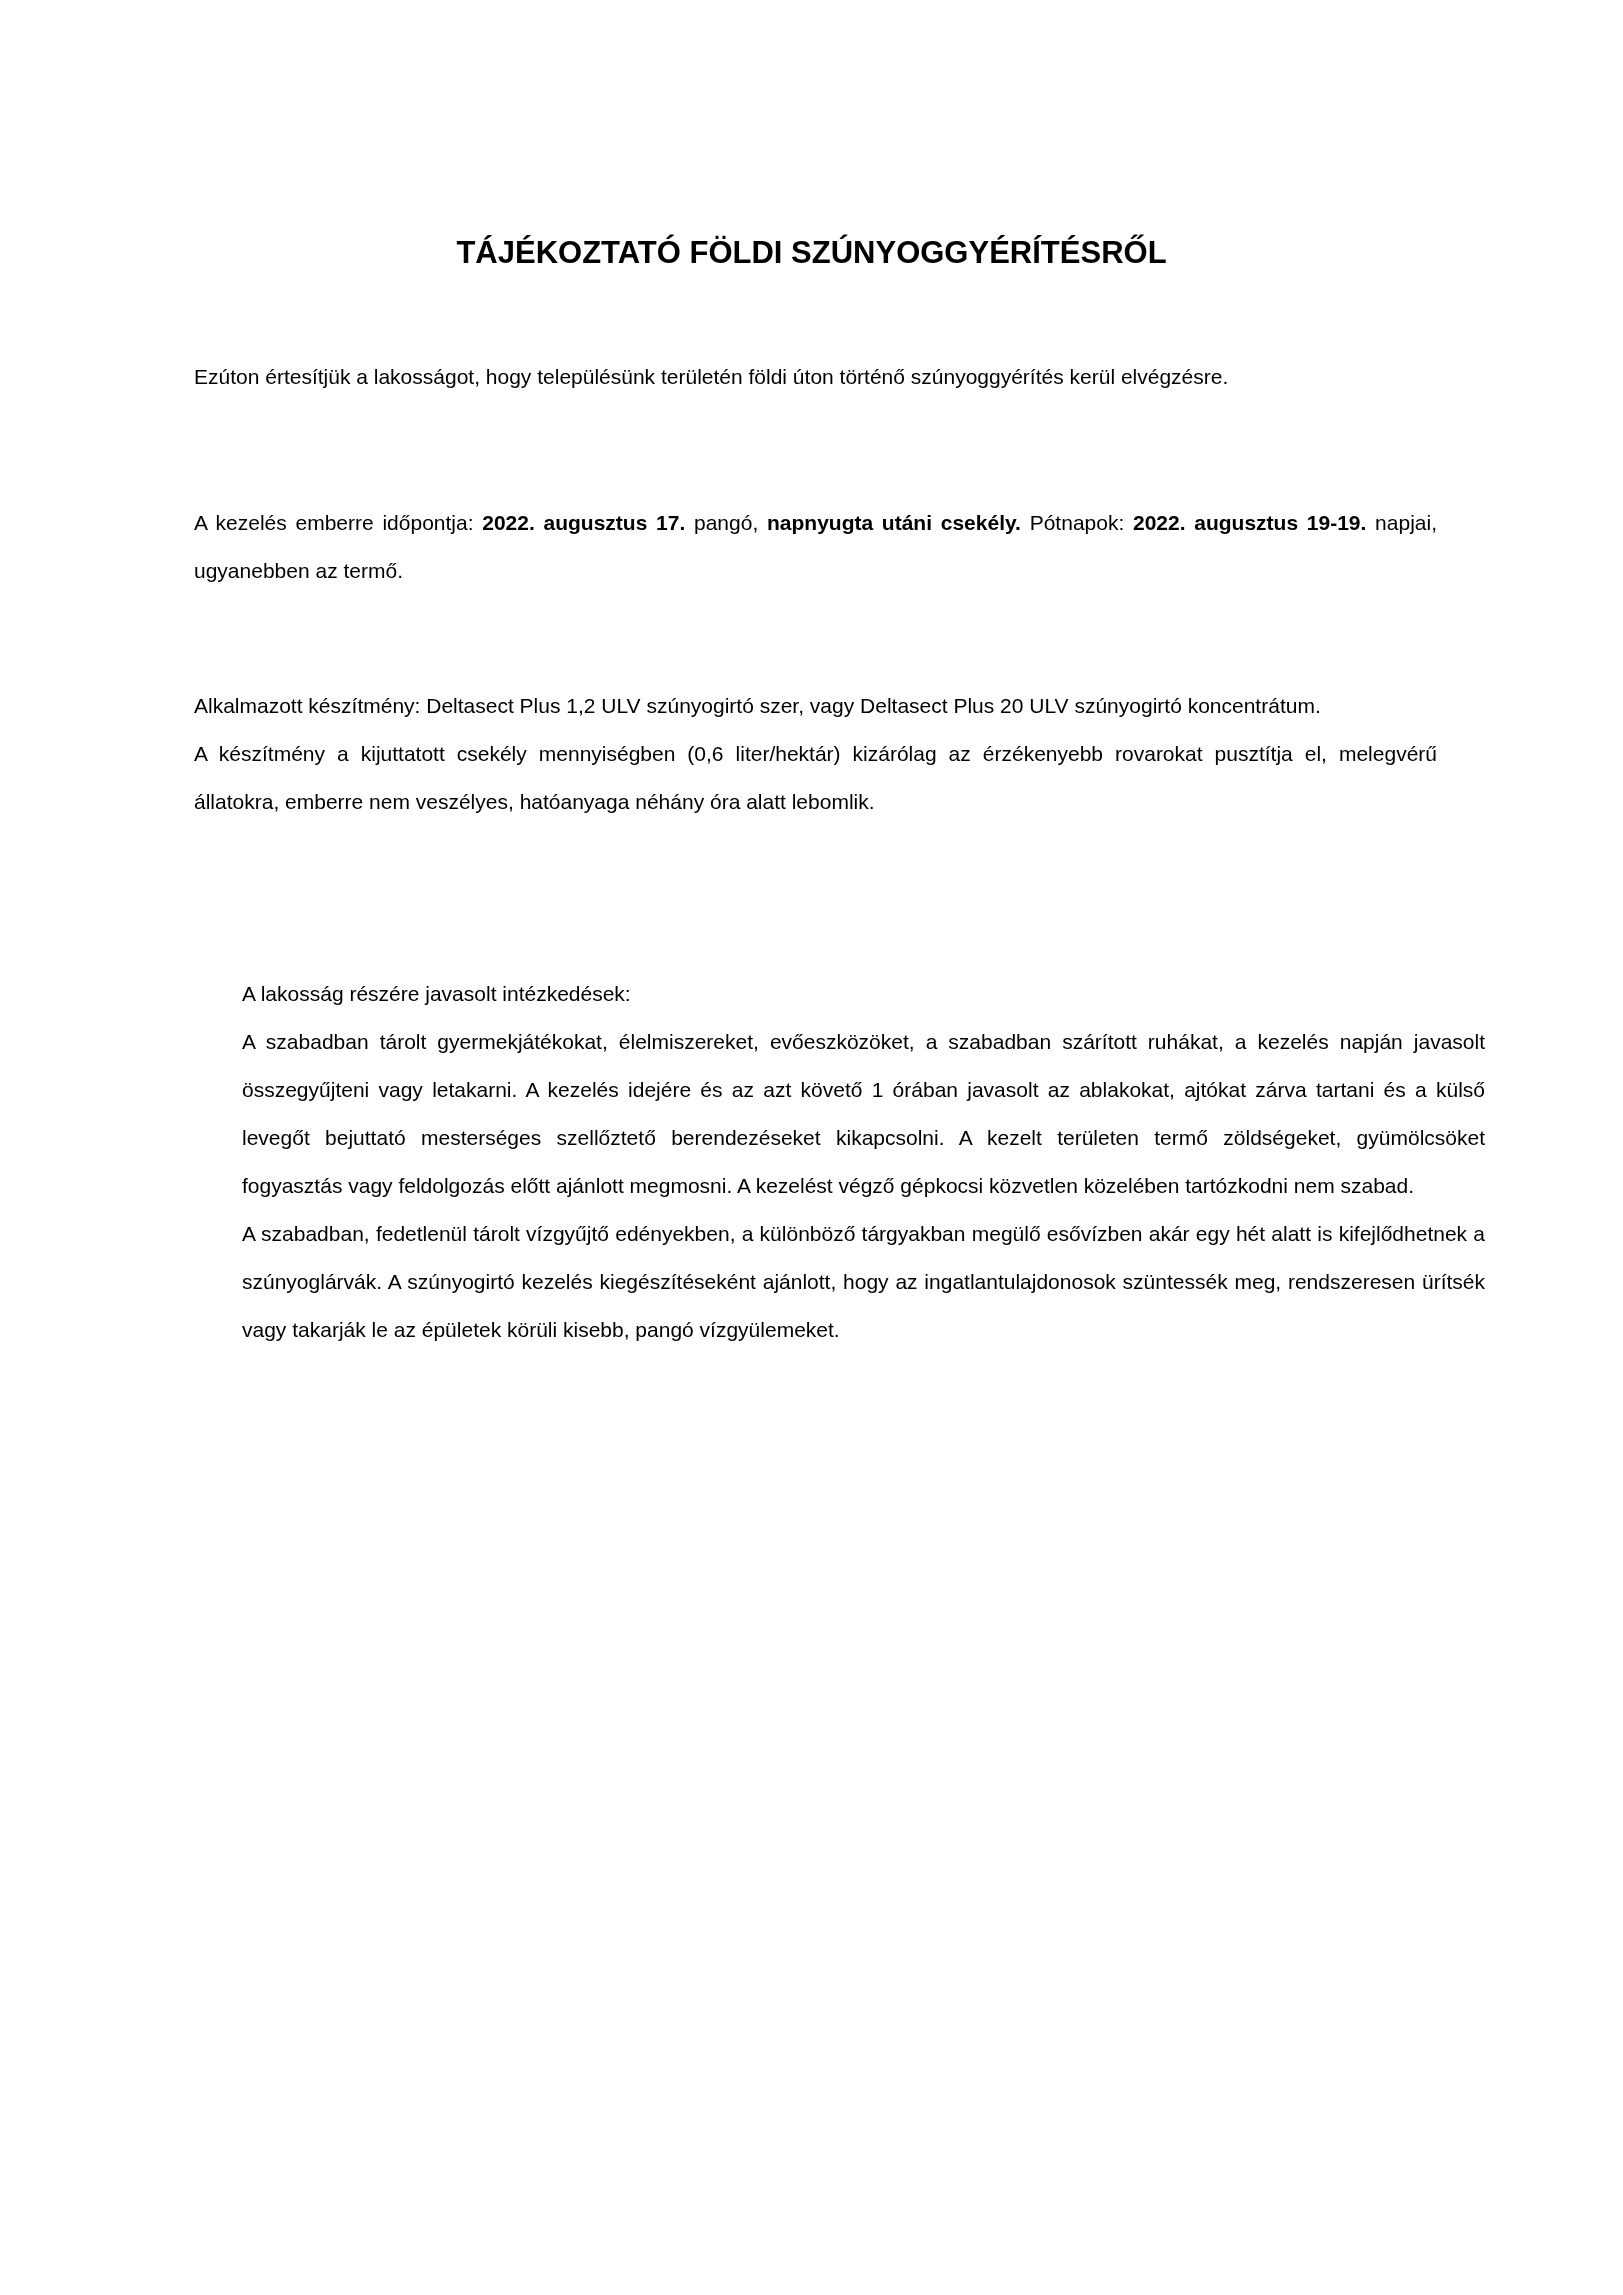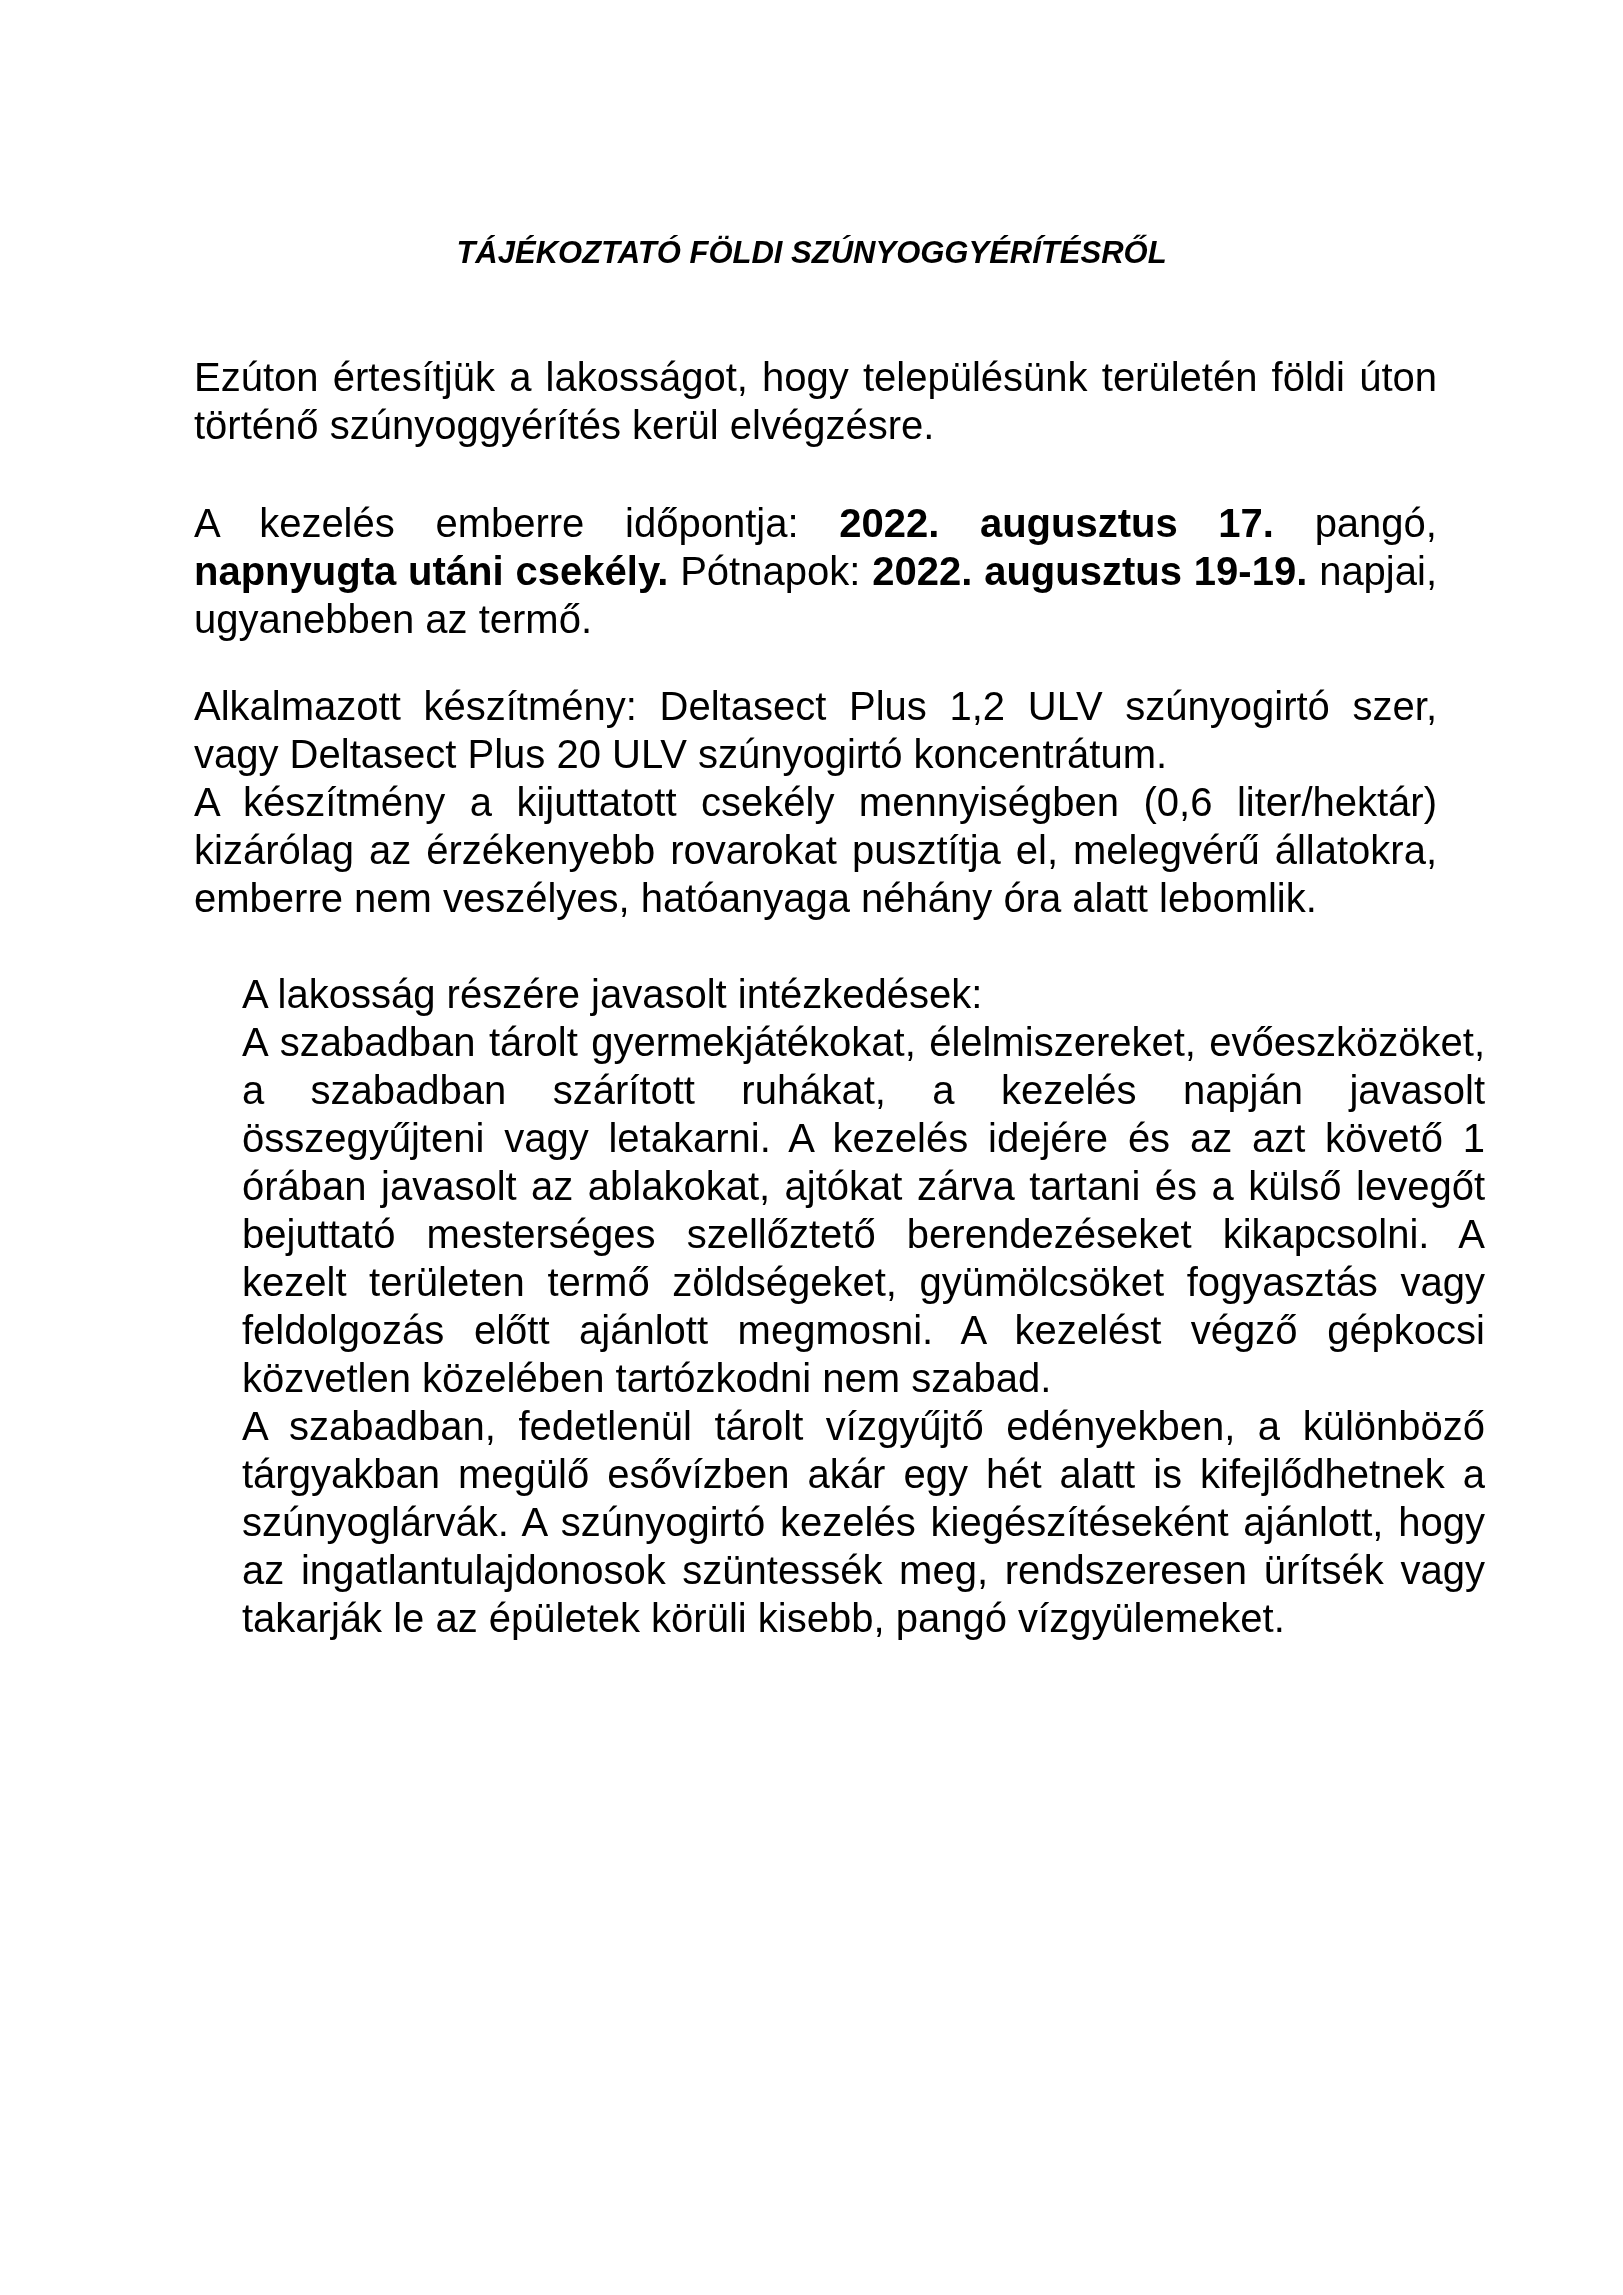--- a/index.html
+++ b/index.html
@@ -26,27 +26,26 @@
     .title {
       position: absolute;
       top: 233px;
       left: 0;
       width: 1623px;
       text-align: center;
       font-weight: bold;
       font-size: 31px;
       line-height: 39px;
       letter-spacing: 0px;
-      font-style: italic;
     }
     .content {
       position: absolute;
       left: 194px;
       width: 1243px;
-      font-size: 40px;
+      font-size: 21px;
       line-height: 48px;
     }
     .para {
       margin: 0;
       text-align: justify;
       text-align-last: left;
     }
     .p1 { top: 353px; }
     .p2 { top: 499px; }
     .p3 { top: 682px; }

